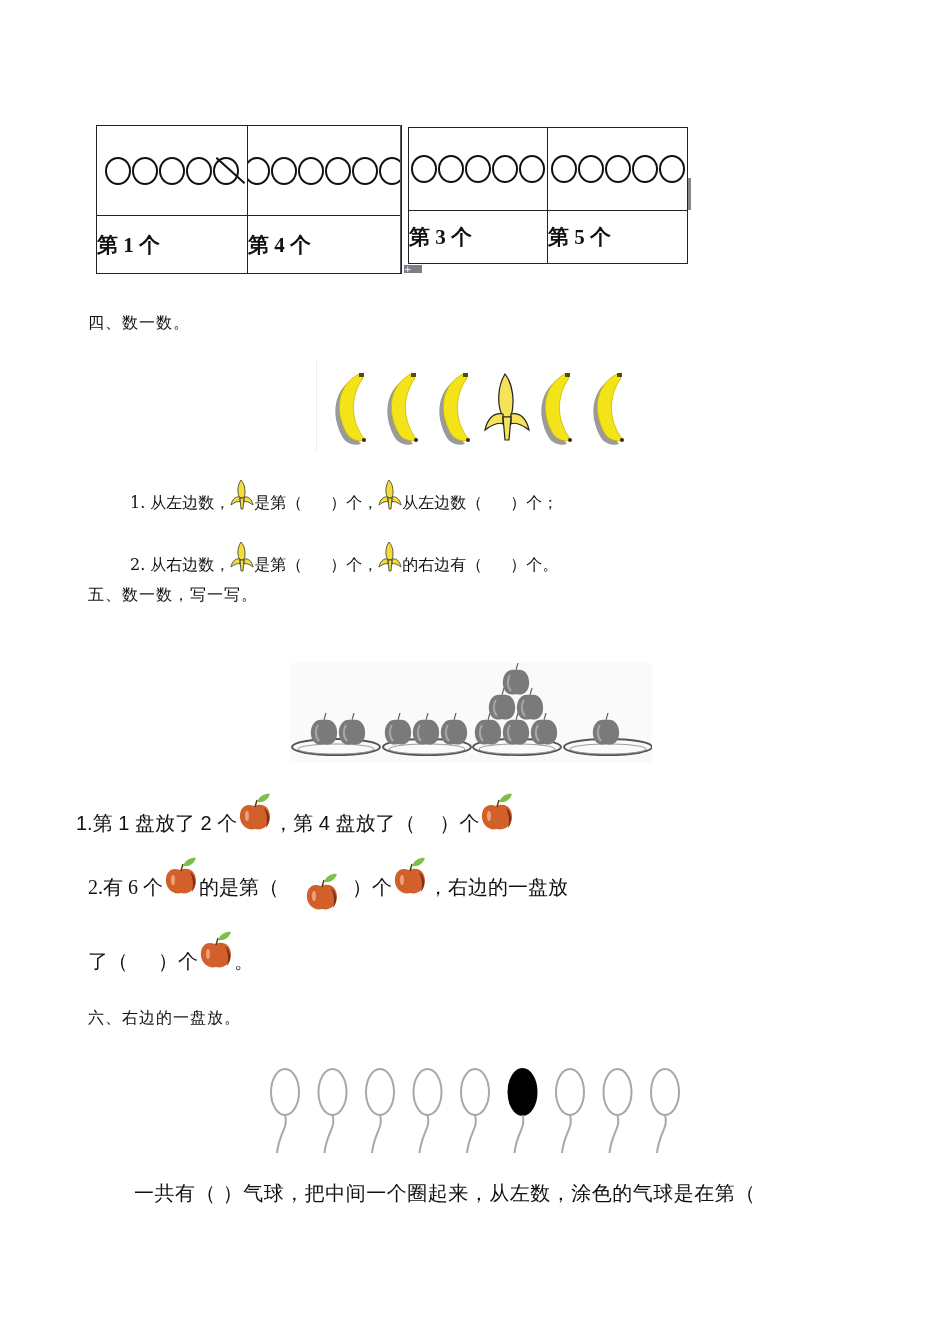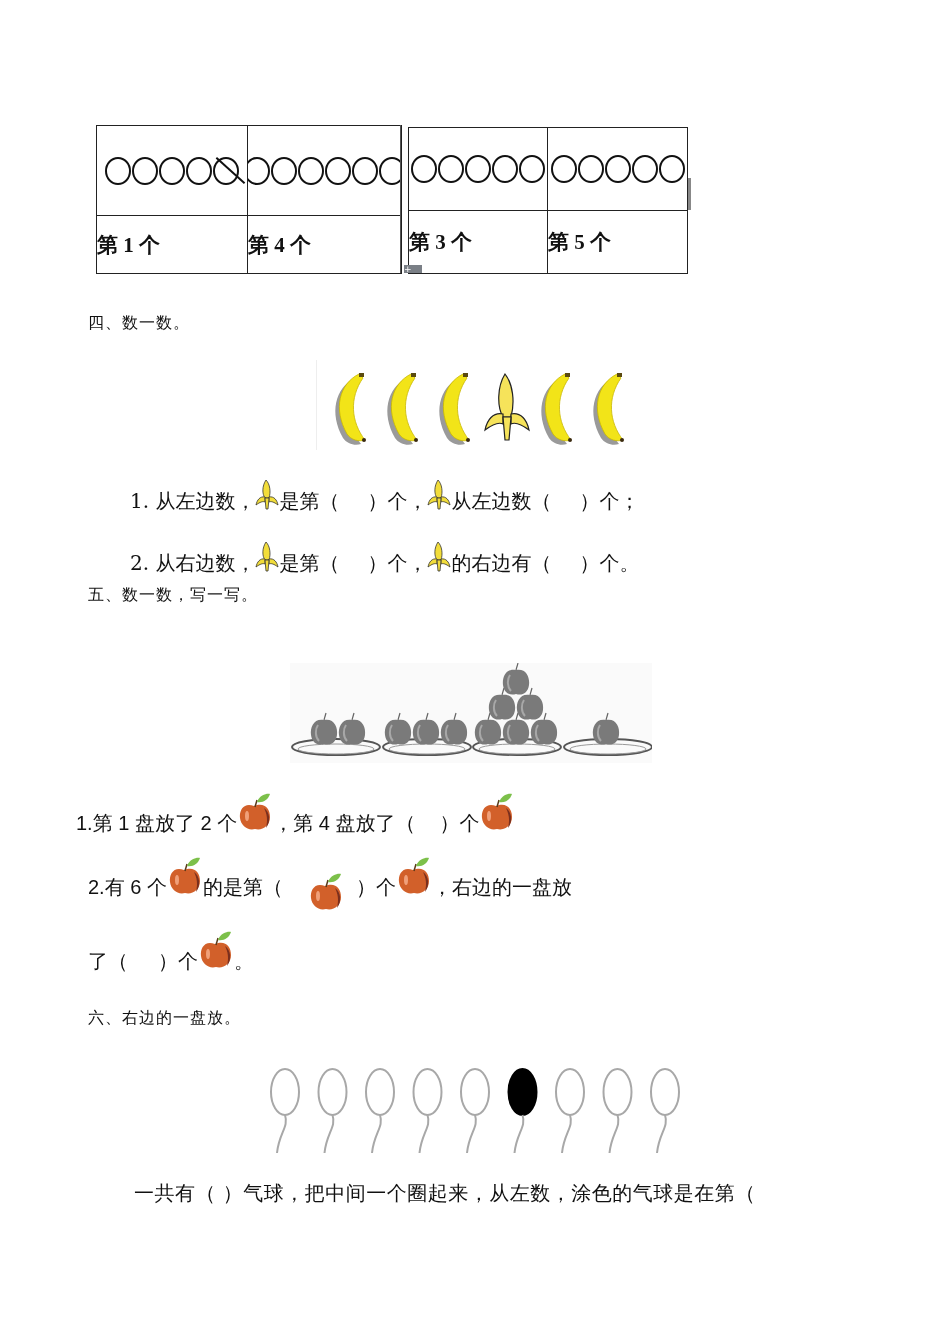--- a/index.html
+++ b/index.html
@@ -34,21 +34,21 @@
     position: absolute; width: 18px; height: 8px; background: #7a7f86; color: #fff;
     font-size: 9px; line-height: 8px; font-family: "DejaVu Sans", sans-serif;
   }
 
   
   .heading {
     position: absolute; font-size: 16px; letter-spacing: 1px;
     font-family: "DejaVu Serif", "Liberation Serif", serif;
   }
   .line {
-    position: absolute; font-size: 20px; white-space: nowrap;
+    position: absolute; font-size: 16px; white-space: nowrap;
     font-family: "DejaVu Serif", "Liberation Serif", serif;
     display: flex; align-items: flex-end;
   }
   .line.sans { font-family: "Liberation Sans", "DejaVu Sans", sans-serif; font-size: 20px; }
   .gap-paren { display: inline-block; }
 
   
   .img-strip { position: absolute; background: #fff; }
   .banana { display: inline-block; vertical-align: bottom; }
   .apple-inline { display: inline-block; vertical-align: bottom; margin: 0 1px; }
@@ -114,21 +114,21 @@
     <td>
       <div class="circles" id="rt-c1">
             <div class="circle"></div>
             <div class="circle"></div>
             <div class="circle"></div>
             <div class="circle"></div>
             <div class="circle"></div>
           </div>
     </td>
   </tr>
-  <tr style="height:63px">
+  <tr style="height:53px">
     <td>
       <span class="cell-label">第 3 个</span>
     </td>
     <td>
       <span class="cell-label">第 5 个</span>
     </td>
   </tr>
 </tbody>
   </table>
 <div class="handle-plus" style="left:404px; top:265px;">+</div>
@@ -269,21 +269,21 @@
     <svg width="34" height="40" viewBox="0 0 34 40">
         <path d="M16 14 C 6 10,1 18,2 26 C 3 34,10 39,17 37 C 24 39,32 34,32 25 C 32 16,26 10,16 14Z" fill="#d2602a"></path>
         <path d="M26 16 C 32 20,33 30,28 36 C 30 28,29 22,26 16Z" fill="#7a2f1e"></path>
         <ellipse cx="9" cy="24" rx="2" ry="5" fill="#f0a07a"></ellipse>
         <line x1="17" y1="15" x2="19" y2="8" stroke="#5a3a1a" stroke-width="1.5"></line>
         <path d="M19 10 C 22 2,30 1,32 2 C 30 8,25 11,19 10Z" fill="#7cc04a"></path>
       </svg>
   </span>
 </div>
 
-<div class="line sans" style="left:88px; top:856px;">
+<div class="line sans" style="left:88px; top:856px;font-family:Liberation Serif, serif;">
   <span>2.有 6 个</span>
   <span class="apple-inline">
     <svg width="34" height="40" viewBox="0 0 34 40">
         <path d="M16 14 C 6 10,1 18,2 26 C 3 34,10 39,17 37 C 24 39,32 34,32 25 C 32 16,26 10,16 14Z" fill="#d2602a"></path>
         <path d="M26 16 C 32 20,33 30,28 36 C 30 28,29 22,26 16Z" fill="#7a2f1e"></path>
         <ellipse cx="9" cy="24" rx="2" ry="5" fill="#f0a07a"></ellipse>
         <line x1="17" y1="15" x2="19" y2="8" stroke="#5a3a1a" stroke-width="1.5"></line>
         <path d="M19 10 C 22 2,30 1,32 2 C 30 8,25 11,19 10Z" fill="#7cc04a"></path>
       </svg>
   </span>

